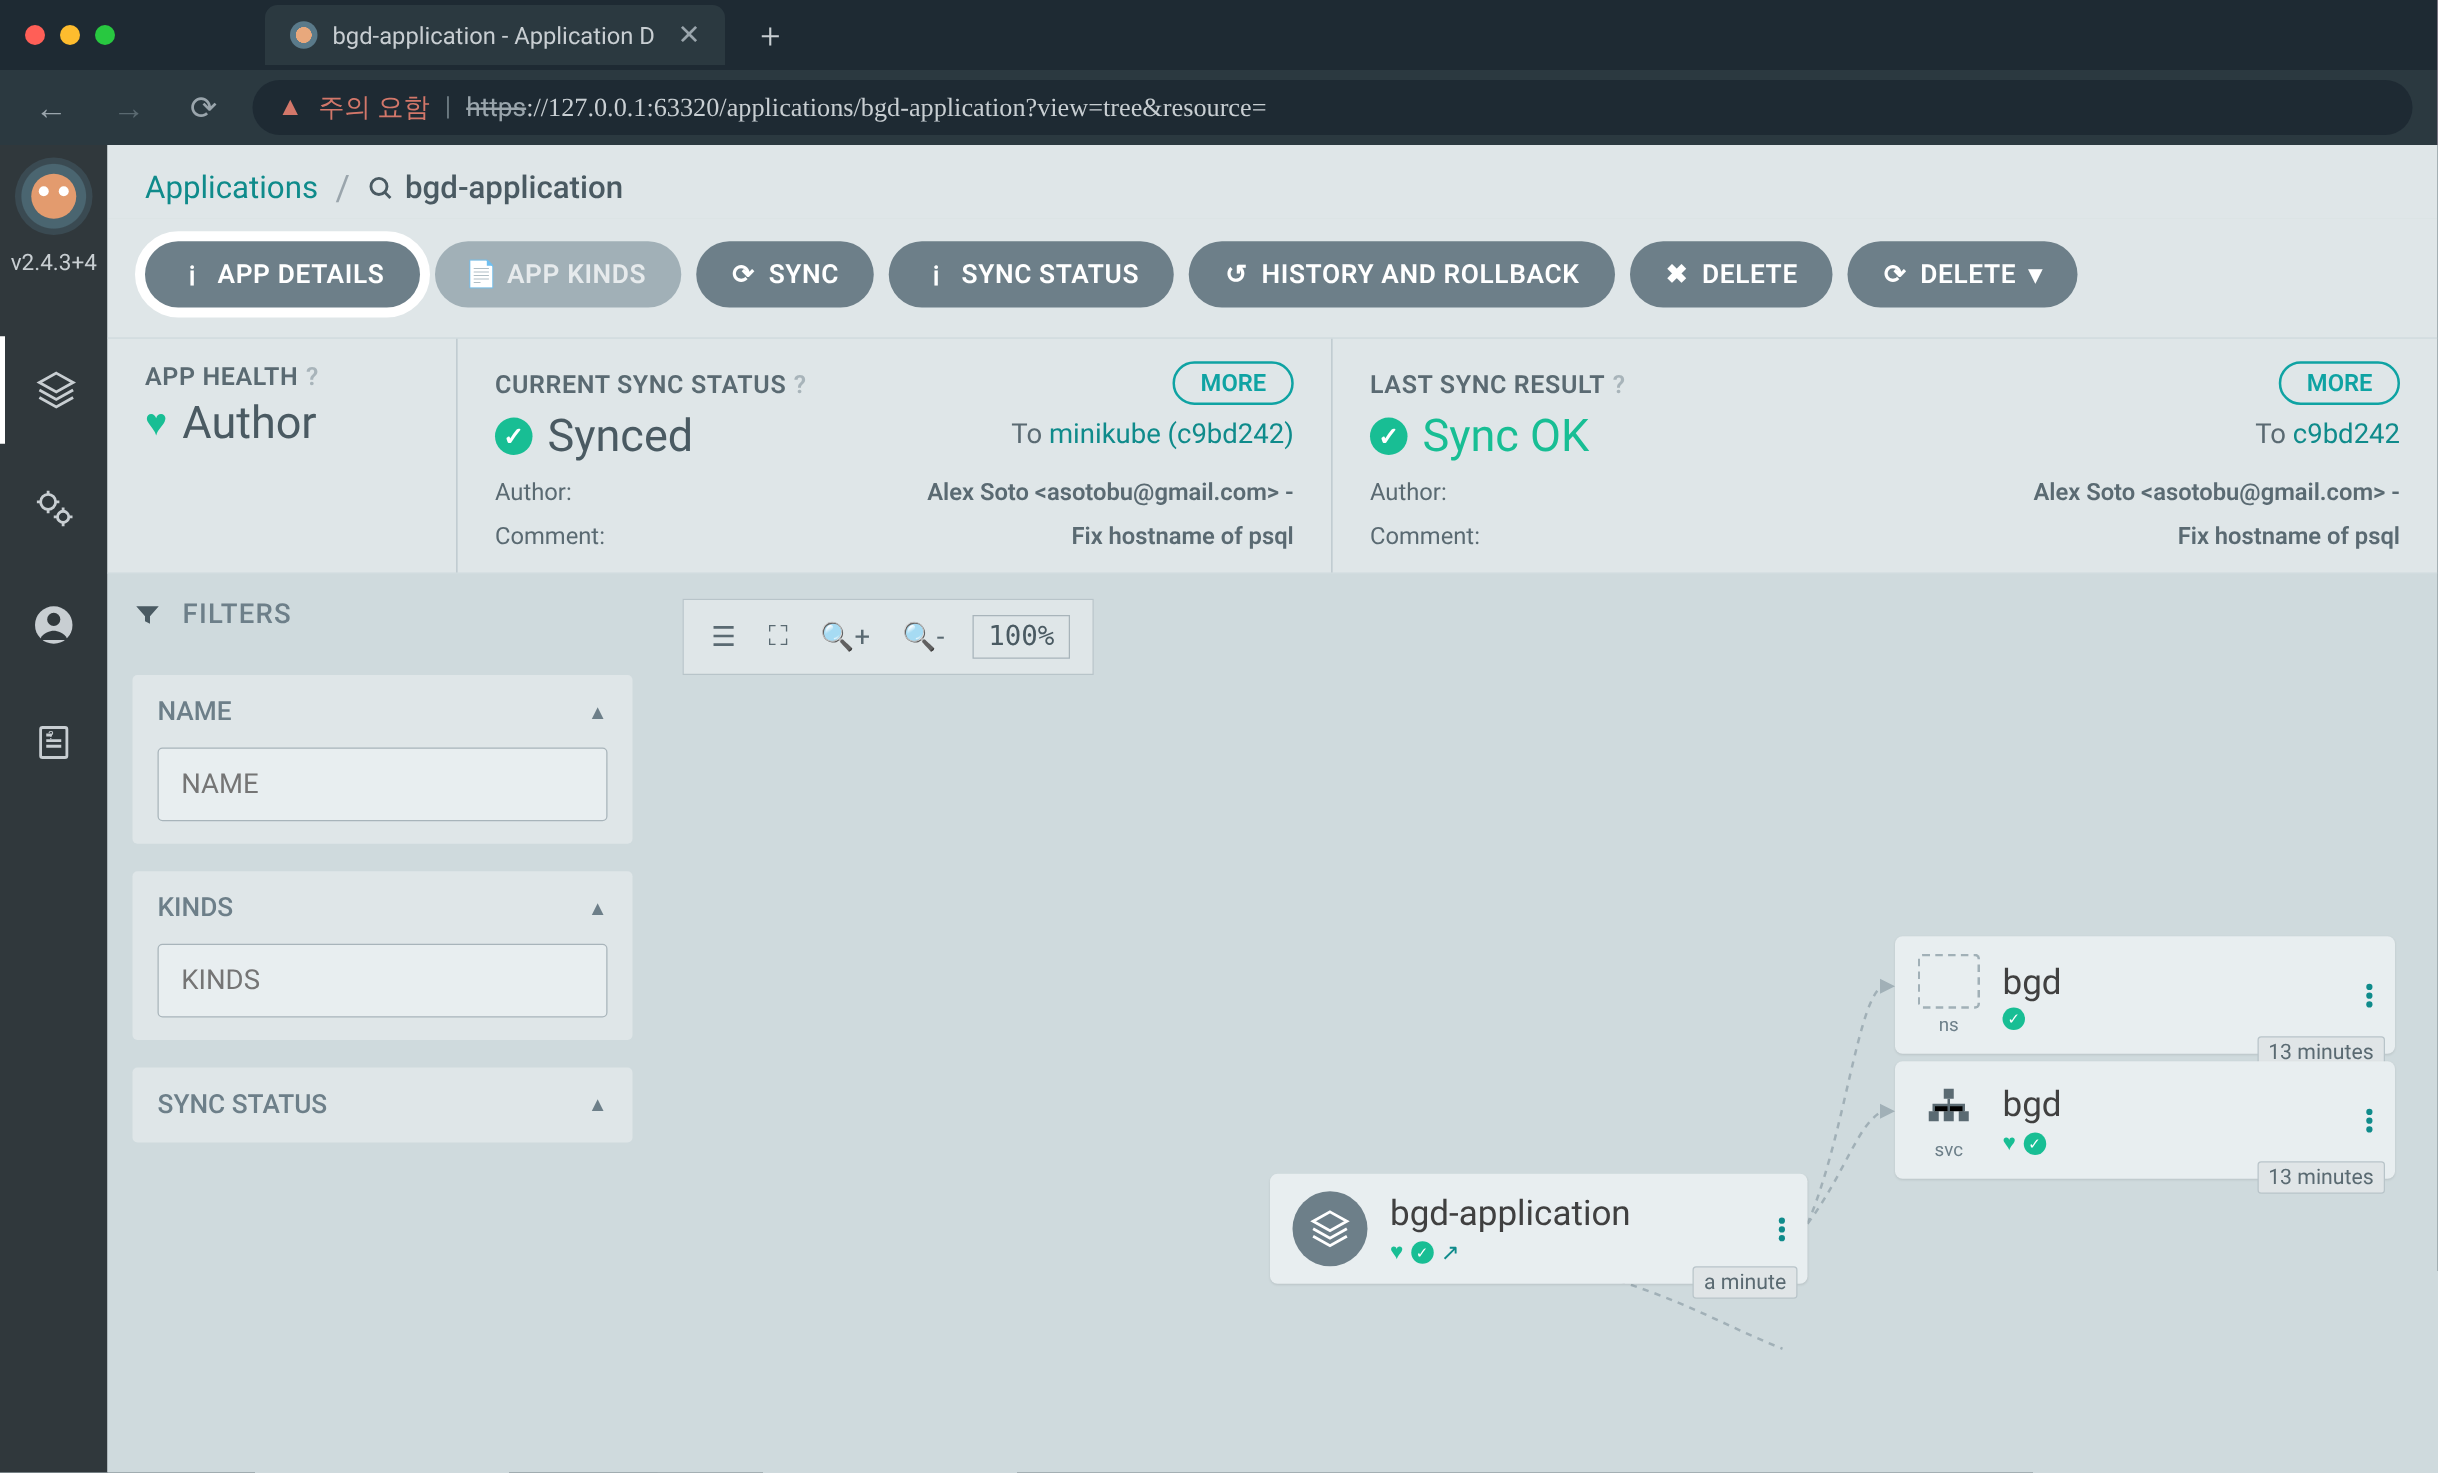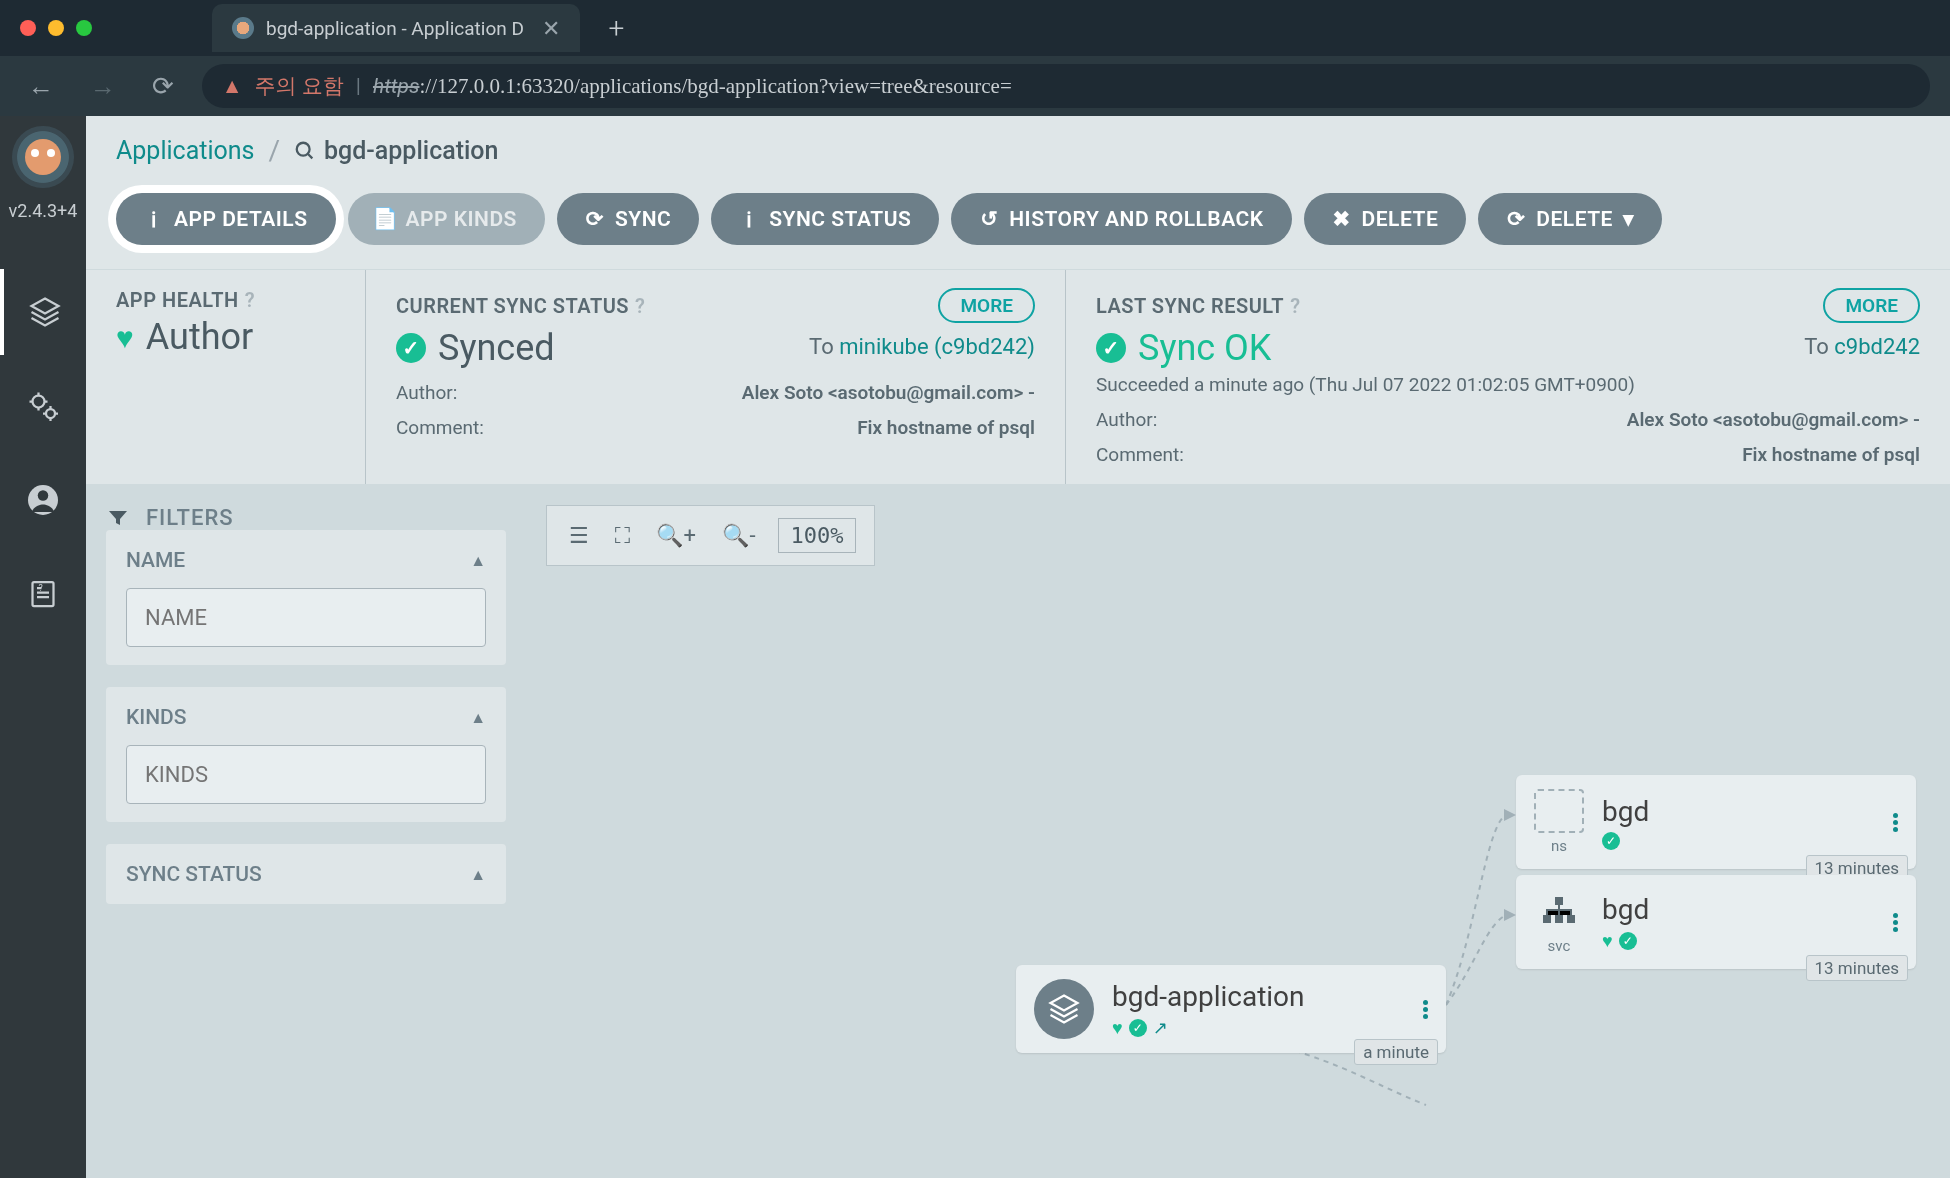--- a/index.html
+++ b/index.html
@@ -17,21 +17,21 @@
 .tab-favicon { width: 22px; height: 22px; border-radius: 50%; background: radial-gradient(circle, #e8a87c 40%, #5a7a8a 42%); }
 .tab-close { color: #9aa5ac; font-size: 22px; margin-left: 6px; }
 .new-tab { color: #c8ced2; margin-left: 28px; font-size: 28px; font-weight: 300; }
 .addr-bar { display: flex; align-items: center; height: 60px; padding: 0 20px; background: #2b3940; gap: 20px; }
 .nav-btn { color: #9aa5ac; font-size: 26px; padding: 4px 8px; }
 .nav-btn.disabled { color: #5a6970; }
 .url-box { flex: 1; display: flex; align-items: center; background: #1e2a33; border-radius: 28px; height: 44px; padding: 0 20px; color: #9aa5ac; font-size: 21px; gap: 12px; }
 .url-warn-icon { color: #d3776a; }
 .url-warn-text { color: #d3776a; font-weight: 500; }
 .url-sep { color: #6a7880; }
-.url-https { text-decoration: line-through; color: #9aa5ac; font-style: italic; }
+.url-https { text-decoration: line-through; color: #9aa5ac; }
 .url-rest { color: #c8ced2; font-family: Liberation Serif, serif; }
 
 
 .app { display: flex; height: calc(1178px - 116px); background: #cfdadd; }
 .sidebar { width: 86px; background: #30383c; display: flex; flex-direction: column; align-items: center; padding-top: 10px; gap: 8px; }
 .sb-logo { width: 62px; height: 62px; border-radius: 50%; background: radial-gradient(circle at center, #4a6570 58%, #3a4a52 60%); display:flex; align-items:center; justify-content:center; position:relative; margin-bottom:4px; }
 .sb-logo-inner { width:36px; height:36px; border-radius:50%; background: #e39b6e; position:relative; }
 .sb-logo-inner::before, .sb-logo-inner::after { content:''; position:absolute; width:8px; height:8px; border-radius:50%; background:#fff; top:10px; }
 .sb-logo-inner::before { left:6px; }
 .sb-logo-inner::after { right:6px; }
@@ -72,21 +72,21 @@
 .sc-to { color: #5a6a72; font-size: 22px; }
 .sc-to .link { color: #0f8b8b; }
 .sc-meta { color: #5a6a72; font-size: 19px; margin-top: 12px; display:flex; justify-content:space-between; }
 .sc-meta-left { font-weight:400; }
 .sc-meta-right { font-weight:600; text-align:right; }
 .sc-succeeded { color:#5a6a72; font-size:19px; margin-top:4px; }
 
 
 .lower { flex: 1; display: flex; overflow: hidden; }
 .filters-panel { width: 440px; padding: 20px; background: #cfdadd; }
-.filters-header { display: flex; align-items: center; gap: 16px; color: #6d7f89; font-size: 22px; font-weight:500; letter-spacing:1px; margin-bottom: 0; }
+.filters-header { display: flex; align-items: center; gap: 16px; color: #6d7f89; font-size: 22px; font-weight:500; letter-spacing:1px; margin-bottom: 36px; }
 .filter-card { background: #dfe6e8; border-radius: 4px; padding: 18px 20px; margin-bottom: 22px; }
 .fc-header { display: flex; justify-content: space-between; align-items: center; color: #6d7f89; font-size: 21px; font-weight:500; margin-bottom: 16px; }
 .fc-input { width: 100%; border: 1px solid #a8b4ba; background: #e8eef0; border-radius: 4px; padding: 16px 18px; font-size: 22px; color: #6d7f89; }
 .caret-up { font-size:16px; }
 
 .tree-area { flex: 1; position: relative; background: #cfdadd; padding: 20px; }
 .tree-toolbar { display: inline-flex; align-items: center; gap: 18px; background: #dfe6e8; padding: 12px 18px; border:1px solid #b8c4c9; }
 .tt-icon { color: #5a6a72; font-size:22px; padding:4px; }
 .tt-zoom { border: 1px solid #a8b4ba; padding: 4px 12px; font-size: 22px; color: #4a5a62; font-family:monospace; }
 
@@ -269,21 +269,20 @@
         </div>
         <div class="sc-value-row">
           <div class="sc-value ok">
             <span class="check-circle">✓</span>
             <span>Sync OK</span>
           </div>
           <div class="sc-to">
             <span>To </span><span class="link">c9bd242</span>
           </div>
         </div>
-        <div class="sc-succeeded">Succeeded a minute ago (Thu Jul 07 2022 01:02:05 GMT+0900)</div>
         <div class="sc-meta">
           <span class="sc-meta-left">Author:</span>
           <span class="sc-meta-right">Alex Soto &lt;asotobu@gmail.com&gt; -</span>
         </div>
         <div class="sc-meta">
           <span class="sc-meta-left">Comment:</span>
           <span class="sc-meta-right">Fix hostname of psql</span>
         </div>
       </div>
     </div>

